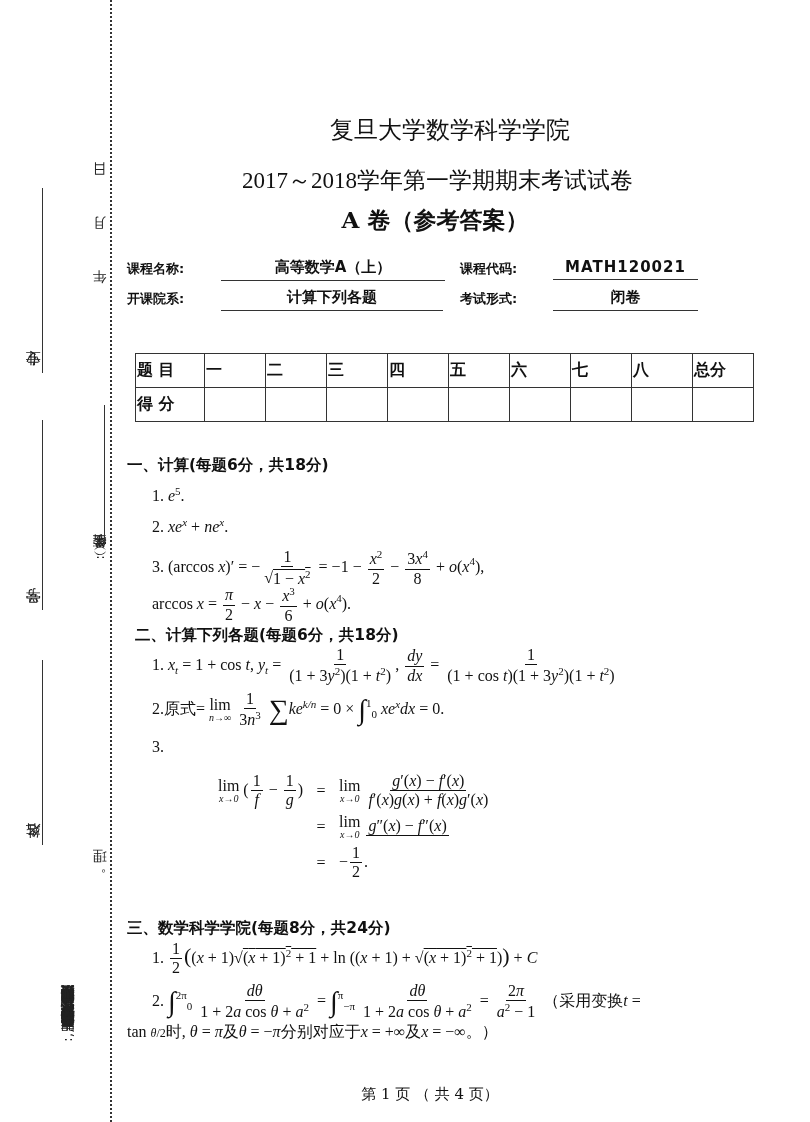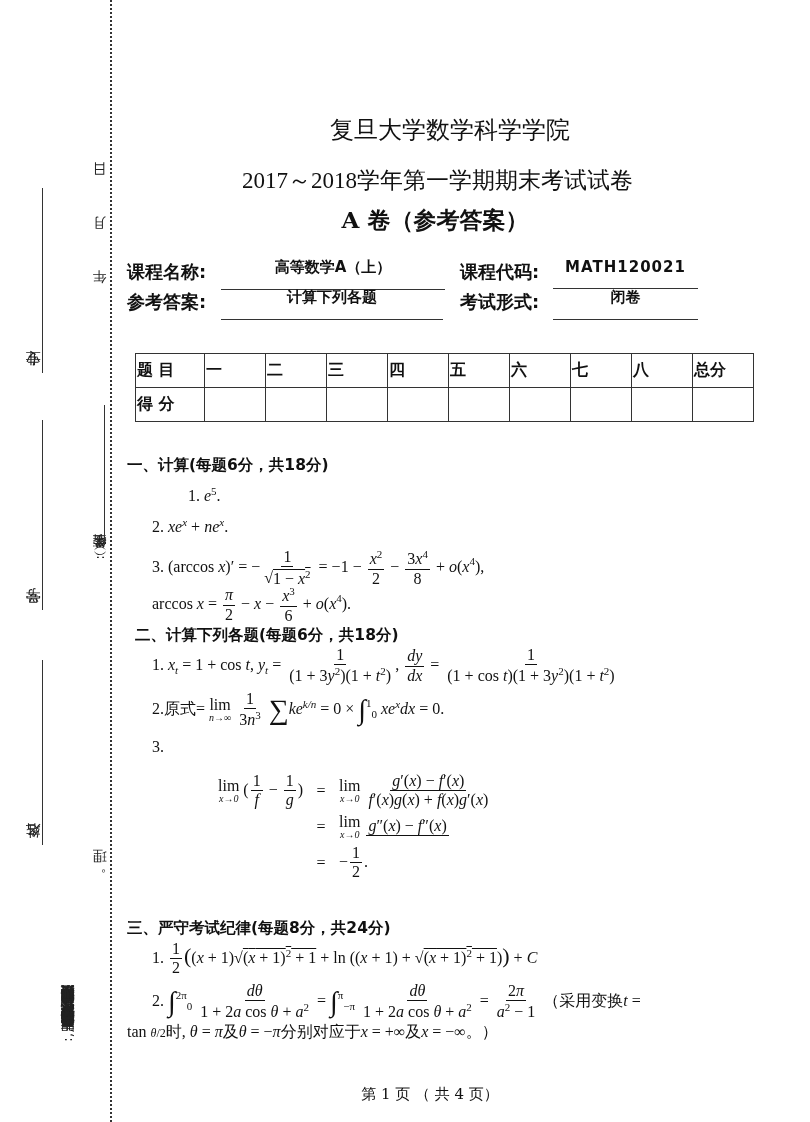--- a/index.html
+++ b/index.html
@@ -9,23 +9,23 @@
   .serif{font-family:"Liberation Serif","DejaVu Serif",serif;}
   
   .vtext{position:absolute;writing-mode:vertical-rl;transform:rotate(180deg);
          font-family:"DejaVu Sans","Liberation Sans",sans-serif;font-size:14px;color:#222;white-space:nowrap;}
   .dotline{position:absolute;left:110px;top:0;width:0;height:1122px;border-left:2px dotted #333;}
   .vline{position:absolute;width:0;border-left:1.3px solid #333;}
   
   .title1{left:0;width:900px;top:114px;text-align:center;font-size:24px;}
   .title2{left:0;width:875px;top:165px;text-align:center;font-size:23px;}
   .title3{left:0;width:870px;top:205px;text-align:center;font-size:23px;font-weight:bold;}
-  .label{font-size:18px;font-weight:bold;font-family:"DejaVu Sans","Liberation Sans",sans-serif;}
+  .label{font-size:13px;font-weight:bold;font-family:"DejaVu Sans","Liberation Sans",sans-serif;}
   .field{font-size:15px;font-weight:bold;text-align:center;border-bottom:1.3px solid #333;
-         font-family:"DejaVu Sans","Liberation Sans",sans-serif;padding-bottom:12px;}
+         font-family:"DejaVu Sans","Liberation Sans",sans-serif;padding-bottom:3px;}
   table.score{position:absolute;left:135px;top:353px;border-collapse:collapse;}
   table.score td{border:1.2px solid #333;height:31px;font-size:16px;font-weight:bold;
        font-family:"DejaVu Sans","Liberation Sans",sans-serif;}
   .sec{font-size:15.5px;font-weight:bold;font-family:"DejaVu Sans","Liberation Sans",sans-serif;}
   .m{font-family:"Liberation Serif","DejaVu Serif",serif;font-size:16px;white-space:nowrap;}
   .frac{display:inline-flex;flex-direction:column;align-items:center;vertical-align:middle;margin:0 2px;}
   .frac>span{display:block;line-height:1.15;padding:0 2px;}
   .frac>span.num{border-bottom:1px solid #111;}
   .sup{font-size:11px;vertical-align:super;}
   .sub{font-size:11px;vertical-align:sub;}
@@ -56,21 +56,21 @@
 <div class="vline" style="left:42px;top:188px;height:185px;"></div>
 
 <div class="abs title1">复旦大学数学科学学院</div>
 <div class="abs title2 serif">2017～2018学年第一学期期末考试试卷</div>
 <div class="abs title3">A 卷（参考答案）</div>
 
 <div class="abs label" style="left:127px;top:260px;">课程名称:</div>
 <div class="abs field" style="left:221px;top:258px;width:224px;">高等数学A（上）</div>
 <div class="abs label" style="left:460px;top:260px;">课程代码:</div>
 <div class="abs field serif" style="left:553px;top:258px;width:145px;letter-spacing:1px;">MATH120021</div>
-<div class="abs label" style="left:127px;top:290px;">参考答案:</div>
+<div class="abs label" style="left:127px;top:290px;">开课院系:</div>
 <div class="abs field" style="left:221px;top:288px;width:222px;">计算下列各题</div>
 <div class="abs label" style="left:460px;top:290px;">考试形式:</div>
 <div class="abs field" style="left:553px;top:288px;width:145px;">闭卷</div>
 
 <table class="score">
   <tbody>
       <tr>
     <td style="width:66px">题 目</td>
     <td style="width:58px">一</td>
     <td style="width:58px">二</td>
@@ -92,21 +92,21 @@
     <td></td>
     <td></td>
     <td></td>
     <td></td>
   </tr>
 </tbody>
   </table>
 
 <div class="abs sec" style="left:127px;top:455px;">一、计算(每题6分，共18分)</div>
 
-<div class="abs m" style="left:152px;top:485px;margin-left:36px;">
+<div class="abs m" style="left:152px;top:485px;">
   <span>1.</span>
   <i>e</i><span class="sup">5</span>.
 </div>
 <div class="abs m" style="left:152px;top:516px;">
   <span>2.</span>
   <i>xe<span class="sup">x</span></i> + <i>ne<span class="sup">x</span></i>.
 </div>
 <div class="abs m" style="left:152px;top:540px;margin-top:8px;">
   <span>3.</span>
   (arccos <i>x</i>)′ = −<span class="frac">
@@ -188,21 +188,21 @@
         </span></div>
     <div></div>
     <div style="text-align:center">=</div>
     <div>−<span class="frac">
           <span class="num">1</span>
           <span>2</span>
         </span>.</div>
   </div>
 </div>
 
-<div class="abs sec" style="left:127px;top:918px;">三、严守考试纪律(每题8分，共24分)</div>
+<div class="abs sec" style="left:127px;top:918px;">三、数学科学学院(每题8分，共24分)</div>
 
 <div class="abs m" style="left:152px;top:940px;">
   <span>1.</span>
   <span class="frac">
       <span class="num">1</span>
       <span>2</span>
     </span><span style="font-size:22px">(</span>(<i>x</i> + 1)√<span style="text-decoration:overline">(<i>x</i> + 1)<span class="sup">2</span> + 1</span>
   + ln ((<i>x</i> + 1) + √<span style="text-decoration:overline">(<i>x</i> + 1)<span class="sup">2</span> + 1</span>)<span style="font-size:22px">)</span> + <i>C</i>
 </div>
 <div class="abs m" style="left:152px;top:982px;">

